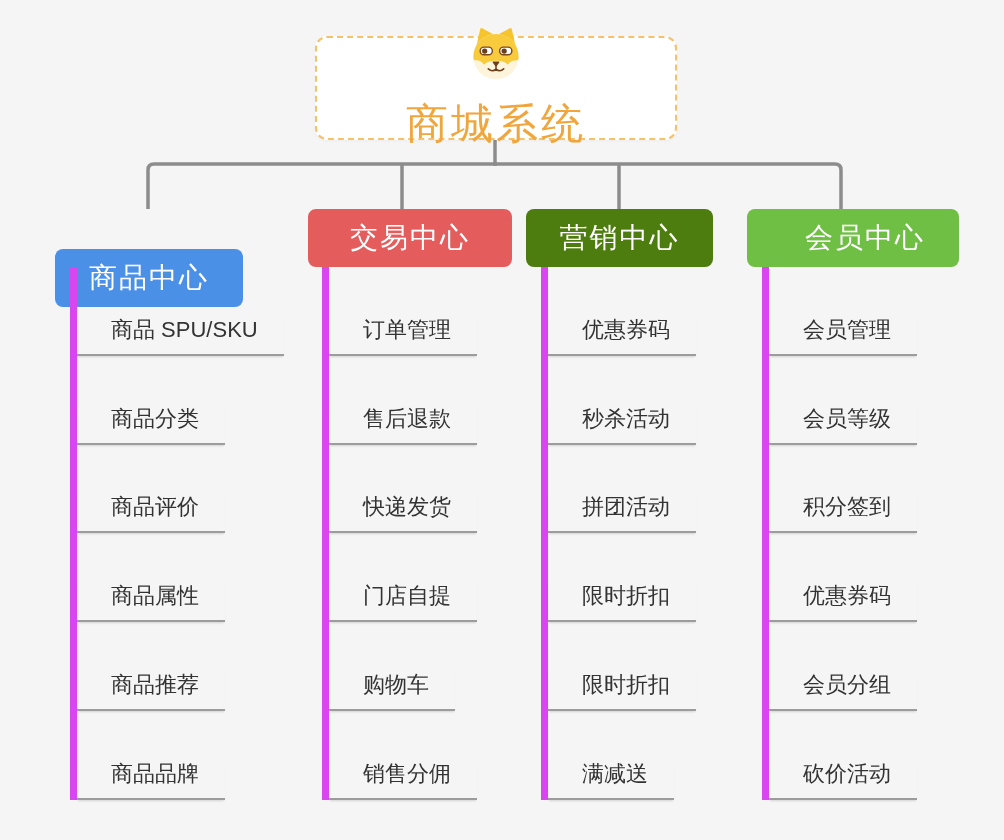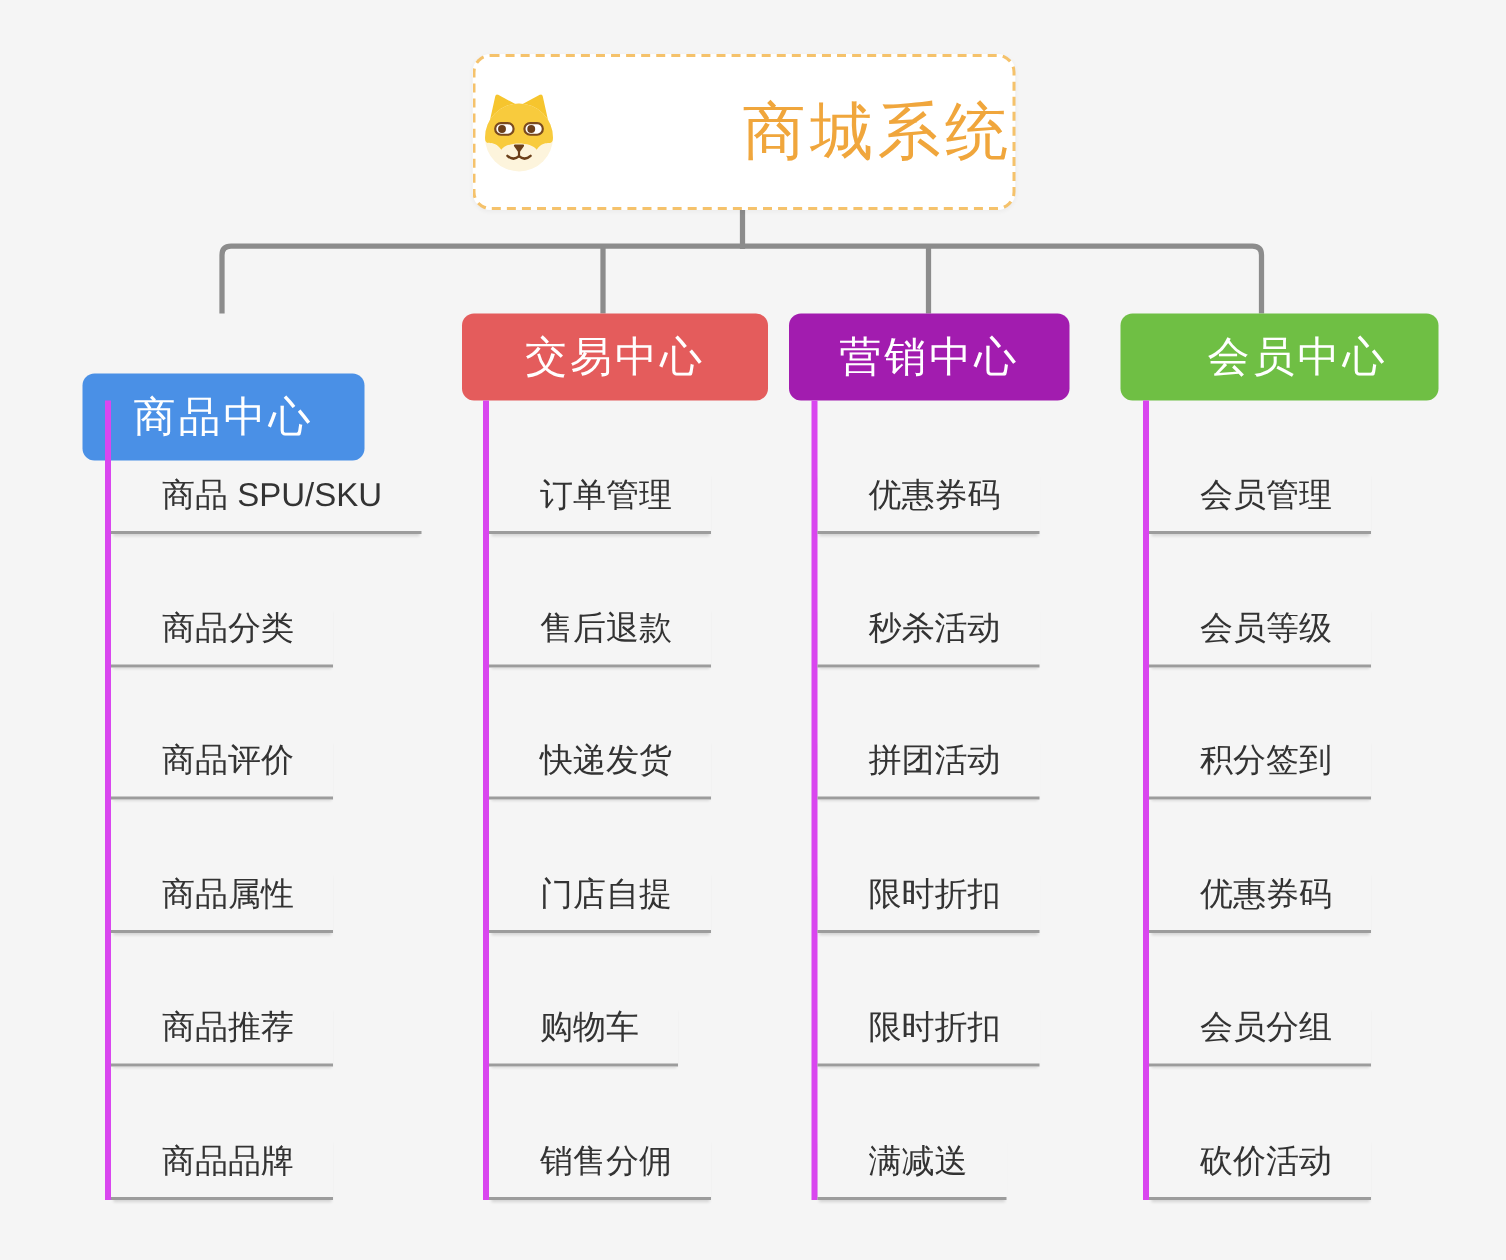--- a/index.html
+++ b/index.html
@@ -30,23 +30,24 @@
   .root-node{
     position:absolute;
     left:315px;top:36px;
     width:362px;height:104px;
     background:#FFFFFF;
     border:2px dashed #F5C26B;
     border-radius:12px;
     box-sizing:border-box;
     display:flex;
     align-items:center;
-    justify-content:space-between;
+    justify-content:center;
     gap:14px;
     box-shadow:0 1px 3px rgba(0,0,0,0.04);
+    flex-direction:column;
   }
   .root-label{
     font-size:42px;
     letter-spacing:3px;
     color:#F0A63C;
     font-weight:500;
     white-space:nowrap;
   }
   .root-icon{width:58px;height:58px;flex:0 0 auto;}
   
@@ -67,21 +68,21 @@
   .branch-2{left:308px;width:204px;background:#E45C5C;}
   .branch-3{left:526px;width:187px;background:#ECA73D;}
   .branch-4{left:747px;width:188px;background:#6FBF44;}
   
   .leaf-column{
     position:absolute;
     top:267px;
     height:533px;
     margin:0;padding:0;
     list-style:none;
-    border-left:4px solid #d946ef;
+    border-left:7px solid #d946ef;
     box-sizing:border-box;
   }
   .col-1{left:70px;}
   .col-2{left:322px;}
   .col-3{left:541px;}
   .col-4{left:762px;}
   .leaf-item{
     height:88.83px;
     display:flex;
     align-items:flex-end;
@@ -124,21 +125,21 @@
     </svg>
     <span class="root-label">商城系统</span>
   </div>
 
   <div class="branch-node branch-1" style="background: rgb(74, 144, 230);">
     <span>商品中心</span>
   </div>
   <div class="branch-node branch-2" style="background: rgb(228, 92, 92);">
     <span>交易中心</span>
   </div>
-  <div class="branch-node branch-3" style="background: #a21caf; align-items: center;">
+  <div class="branch-node branch-3" style="background: #4d7c0f; align-items: center;">
     <span>营销中心</span>
   </div>
   <div class="branch-node branch-4" style="background: rgb(111, 191, 68); padding-left: 24px;">
     <span>会员中心</span>
   </div>
 
   <ul class="leaf-column col-1">
     <li class="leaf-item">
         <span class="leaf-label">商品 SPU/SKU</span>
       </li>

